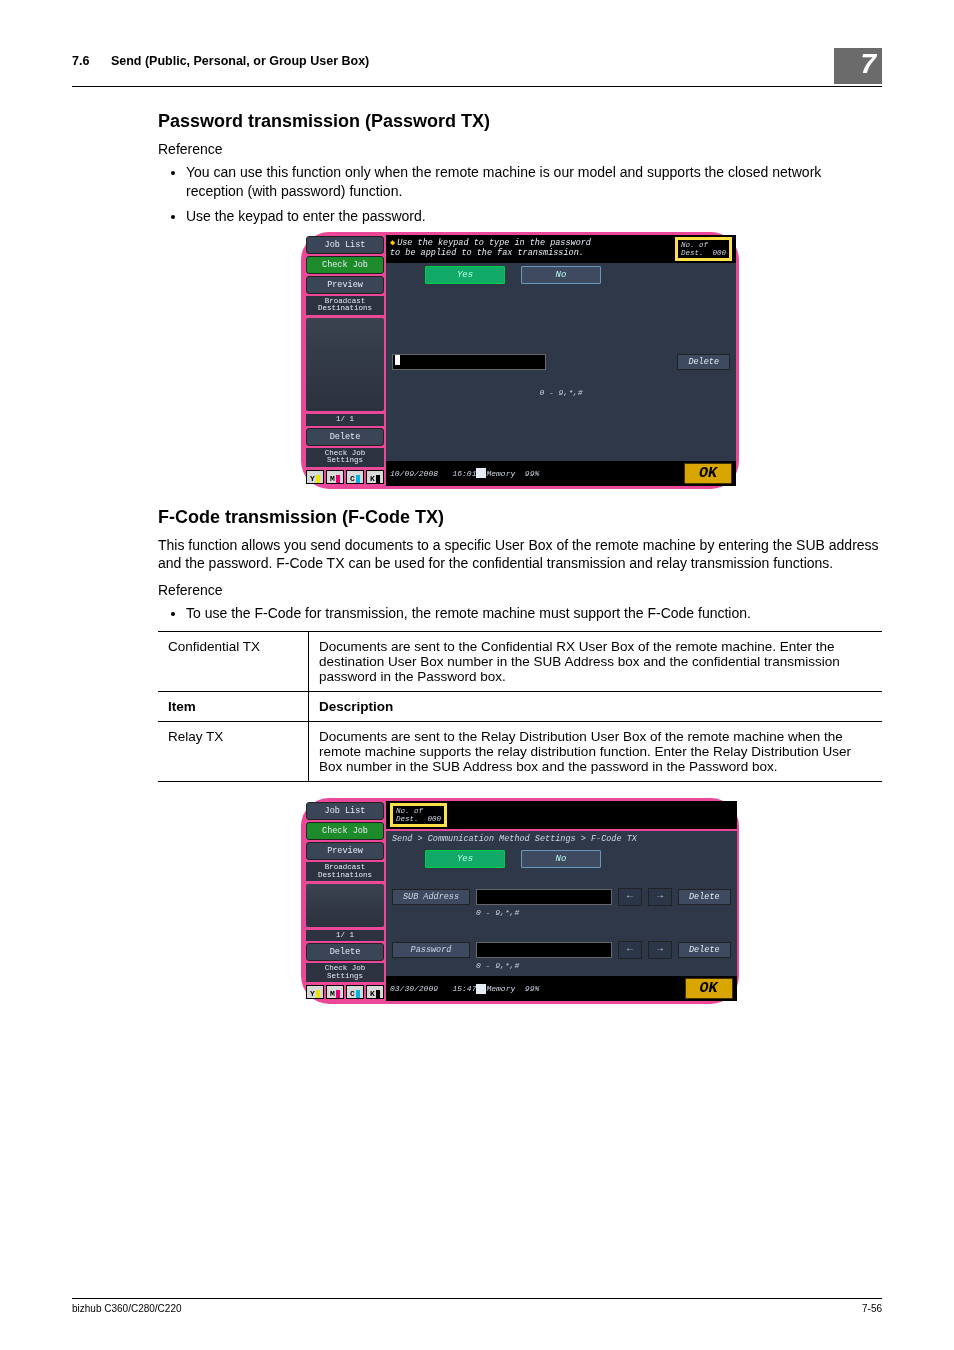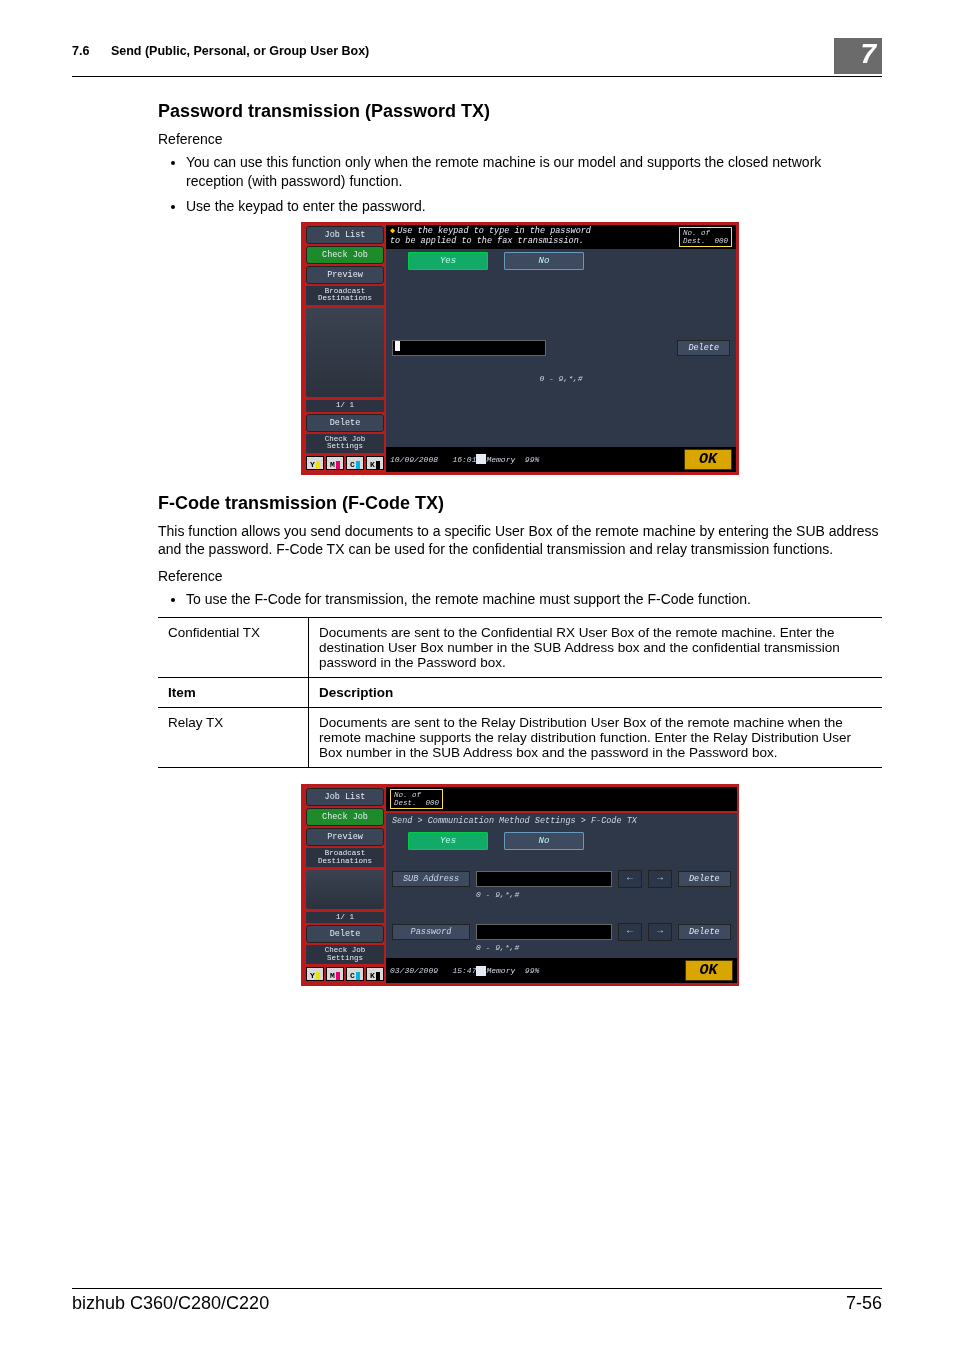--- a/index.html
+++ b/index.html
@@ -7,21 +7,21 @@
   body {
     width: 954px;
     height: 1350px;
     font-family: Arial, Helvetica, sans-serif;
     font-size: 14px;
     color: #000;
     background: #fff;
     position: relative;
   }
   .page {
-    padding: 38px 72px 0 72px;
+    padding: 48px 72px 0 72px;
   }
   .top-header {
     display: flex;
     align-items: flex-start;
     justify-content: space-between;
     border-bottom: 1px solid #000;
     padding-bottom: 2px;
     margin-bottom: 24px;
   }
   .top-header .left {
@@ -50,25 +50,26 @@
   }
   p { margin: 0 0 8px 0; line-height: 1.35; }
   .ref { margin: 4px 0 4px 0; }
   ul.bul { margin: 0 0 6px 0; padding: 0 0 0 28px; }
   ul.bul li { margin-bottom: 6px; line-height: 1.35; }
 
   
   .device-ui {
     width: 432px;
     margin: 6px auto 18px auto;
-    background: #b91c1c;
+    background: #ec4899;
     padding: 3px;
     font-family: "Courier New", monospace;
     font-size: 9px;
     color: #cfd6e6;
+    border-radius: 28px;
   }
   .dui-row { display: flex; }
   .dui-side {
     width: 82px;
     display: flex;
     flex-direction: column;
   }
   .dui-main { flex: 1; display: flex; flex-direction: column; font-style: italic; }
   .side-btn, .side-tab, .side-plain {
     background: #3b4558;
@@ -84,26 +85,26 @@
   .side-plain { background: #2c3240; border-radius: 0; border: none; font-size: 7.5px; line-height: 1; padding: 2px; }
   .side-gap { flex: 1; background: linear-gradient(#3b4250,#2b313d); margin: 2px; border-radius: 2px; }
   .toner-row { display: flex; gap: 2px; padding: 2px; }
   .toner { width: 18px; height: 12px; border: 1px solid #000; display: flex; align-items: flex-end; justify-content: center; font-size: 8px; background: #d9d9d9; color:#000; font-weight:bold;}
   .toner .fill { width: 4px; height: 8px; margin-left:1px; }
   .y .fill{background:#e6e600;} .m .fill{background:#e60073;} .c .fill{background:#00b3e6;} .k .fill{background:#000;}
 
   .top-strip { display: flex; background: #000; align-items: center; padding: 2px 4px; }
   .hint { flex: 1; color:#e6ecf5; font-size:8.5px; line-height:1.1; }
   .hint .bulb { color: #ffcc00; margin-right:2px; }
-  .dest-box { border:1px solid #fde047; padding:1px 3px; font-size:7.5px; color:#cfd6e6; }
+  .dest-box { border:3px solid #fde047; padding:1px 3px; font-size:7.5px; color:#cfd6e6; }
 
   .crumb-bar { background: #2e3848; padding: 3px 6px; font-size: 8.5px; margin-top:2px; }
   .yn-row { display:flex; background:#2e3848; padding:3px 6px 4px 22px; gap:16px; }
   .yn-btn { width:78px; text-align:center; padding:3px 0; background:#3e4a60; border:1px solid #69b; color:#bfe; border-radius:1px; font-size:9px;}
-  .yn-btn.sel { background:#1a6; border-color:#0c4; }
+  .yn-btn.sel { background:#1a6; border-color:#0c4;margin-left:17px; }
 
   .mid-area { background:#2e3848; flex:1; min-height:86px; position:relative; padding:6px; }
   .input-line { display:flex; align-items:center; gap:6px; margin-top:60px; }
   .pw-field { background:#000; border:1px solid #666; width:148px; height:14px; padding:0 2px; color:#fff; }
   .cursor { display:inline-block; width:5px; height:10px; background:#fff; }
   .del-btn { background:#3e4a60; border:1px solid #222; padding:2px 10px; font-size:8.5px; margin-left:auto; color:#e6ecf5; }
   .legend { text-align:center; font-size:8px; color:#cfd6e6; padding:2px 0 6px 0; background:#2e3848; }
 
   .field-group { display:flex; align-items:center; gap:6px; margin:10px 0 2px 0; }
   .field-label { background:#3e4a60; border:1px solid #222; padding:2px 6px; font-size:8.5px; width:64px; text-align:center; }
@@ -122,21 +123,21 @@
   table.itemtbl th { font-weight:bold; }
   table.itemtbl .col1 { width: 130px; border-right:1px solid #000; }
 
   .footer {
     position: absolute;
     bottom: 36px;
     left: 72px;
     right: 72px;
     border-top: 1px solid #000;
     padding-top: 4px;
-    font-size: 18px;
+    font-size: 10px;
     display:flex; justify-content:space-between;
   }
 </style>
 </head>
 <body>
 
 <div class="page">
   <div class="top-header">
     <div class="left">
       <span class="sec">7.6</span>

